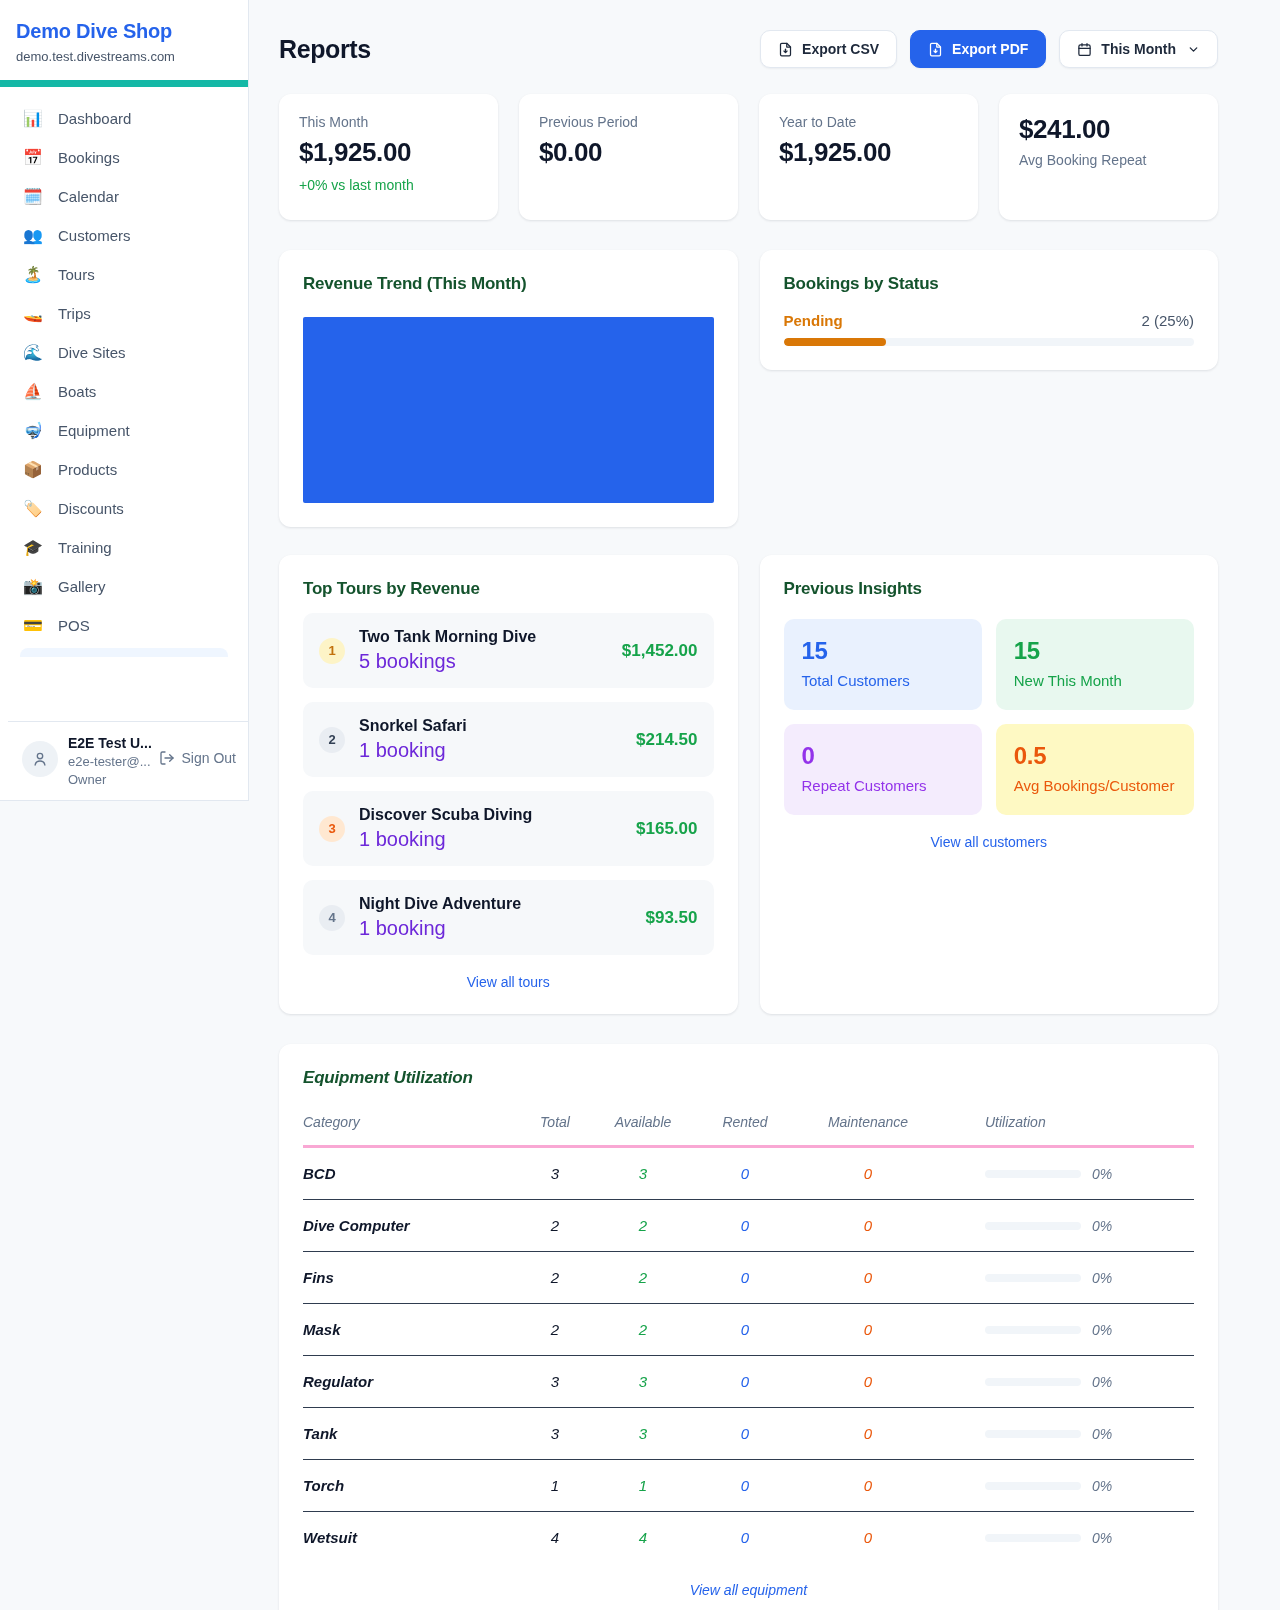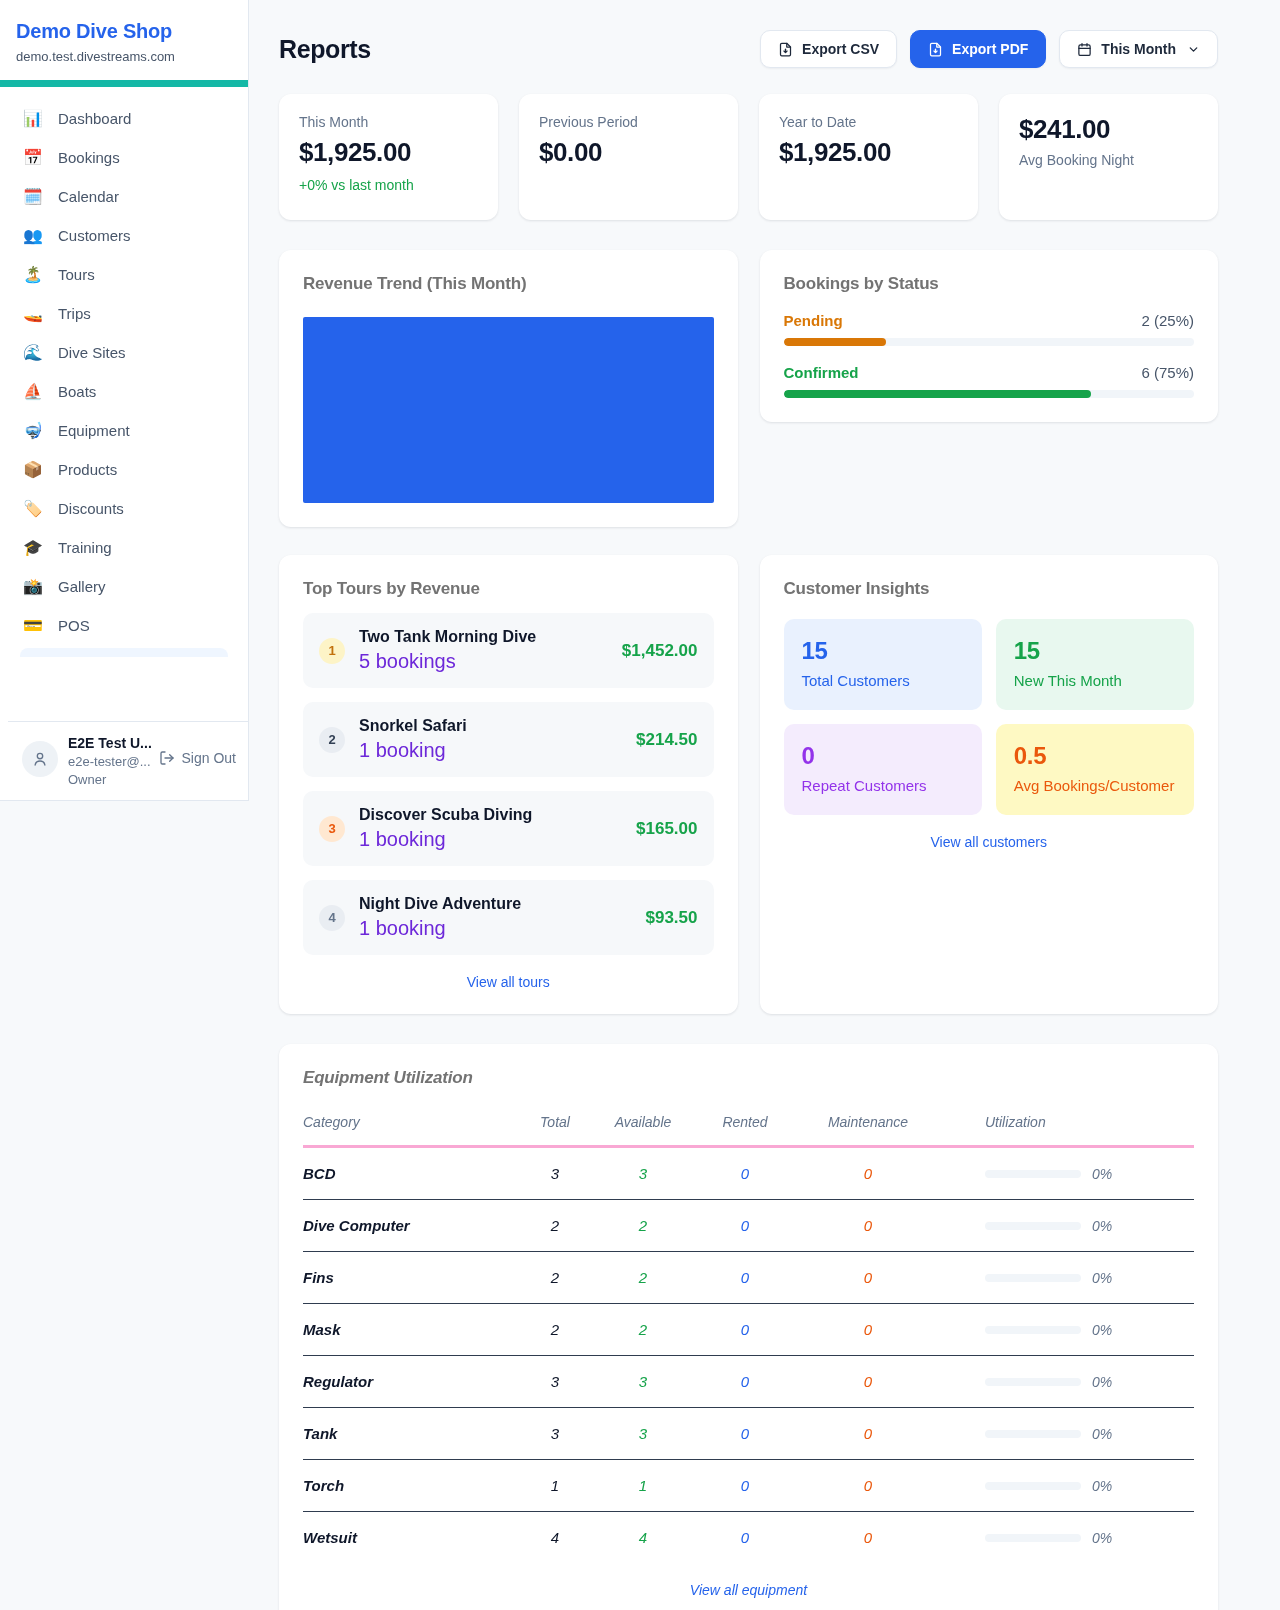--- a/index.html
+++ b/index.html
@@ -79,21 +79,21 @@
   .stat-card { padding:20px; min-height:126px; }
   .stat-label { font-size:14px; color:#64748b; }
   .stat-value { font-size:26px; font-weight:800; color:#0f172a; margin-top:7px; letter-spacing:-.4px; }
   .stat-delta { font-size:14px; color:#16a34a; margin-top:9px; }
   .stat-card.value-first .stat-value { margin-top:0; }
   .stat-card.value-first .stat-label { margin-top:7px; }
 
   
   .row-2 { display:grid; grid-template-columns:1fr 1fr; gap:22px; margin-top:30px; align-items:start; }
   .panel { padding:24px; }
-  .card-title { font-size:17px; font-weight:700; color:#737373; letter-spacing:-.2px; }
+  .card-title { font-size:17px; font-weight:700; color:#14532d; letter-spacing:-.2px; }
   .chart-block { margin-top:23px; height:186px; background:#2563eb; border-radius:2px; }
 
   .status-row { margin-top:18px; }
   .status-head { display:flex; justify-content:space-between; align-items:center; font-size:15px; }
   .status-label { font-weight:600; }
   .status-label.pending { color:#d97706; }
   .status-label.confirmed { color:#16a34a; }
   .status-count { color:#475569; }
   .track { height:8px; background:#f1f5f9; border-radius:99px; margin-top:9px; overflow:hidden; }
   .fill { height:100%; border-radius:99px; }
@@ -297,48 +297,39 @@
     <div class="card stat-card">
       <div class="stat-label">Previous Period</div>
       <div class="stat-value">$0.00</div>
     </div>
     <div class="card stat-card">
       <div class="stat-label">Year to Date</div>
       <div class="stat-value">$1,925.00</div>
     </div>
     <div class="card stat-card value-first">
       <div class="stat-value">$241.00</div>
-      <div class="stat-label">Avg Booking Night</div>
+      <div class="stat-label">Avg Booking Repeat</div>
     </div>
   </div>
 
   <div class="row-2">
     <div class="card panel">
       <div class="card-title">Revenue Trend (This Month)</div>
       <div class="chart-block"></div>
     </div>
 
     <div class="card panel">
       <div class="card-title">Bookings by Status</div>
       <div class="status-row">
         <div class="status-head">
           <span class="status-label pending">Pending</span>
           <span class="status-count">2 (25%)</span>
         </div>
         <div class="track">
           <div class="fill fill-pending" style="width: 25%;"></div>
-        </div>
-      </div>
-      <div class="status-row">
-        <div class="status-head">
-          <span class="status-label confirmed">Confirmed</span>
-          <span class="status-count">6 (75%)</span>
-        </div>
-        <div class="track">
-          <div class="fill fill-confirmed" style="width: 75%;"></div>
         </div>
       </div>
     </div>
   </div>
 
   <div class="row-3">
     <div class="card panel">
       <div class="card-title">Top Tours by Revenue</div>
 
       <div class="tour-row">
@@ -371,21 +362,21 @@
           <div class="tour-name">Night Dive Adventure</div>
           <div class="tour-bookings">1 booking</div>
         </div>
         <div class="tour-price">$93.50</div>
       </div>
 
       <a class="view-link">View all tours</a>
     </div>
 
     <div class="card panel">
-      <div class="card-title">Customer Insights</div>
+      <div class="card-title">Previous Insights</div>
       <div class="insights-grid">
         <div class="tile tile-blue">
           <div class="tile-value">15</div>
           <div class="tile-label">Total Customers</div>
         </div>
         <div class="tile tile-green">
           <div class="tile-value">15</div>
           <div class="tile-label">New This Month</div>
         </div>
         <div class="tile tile-purple">

